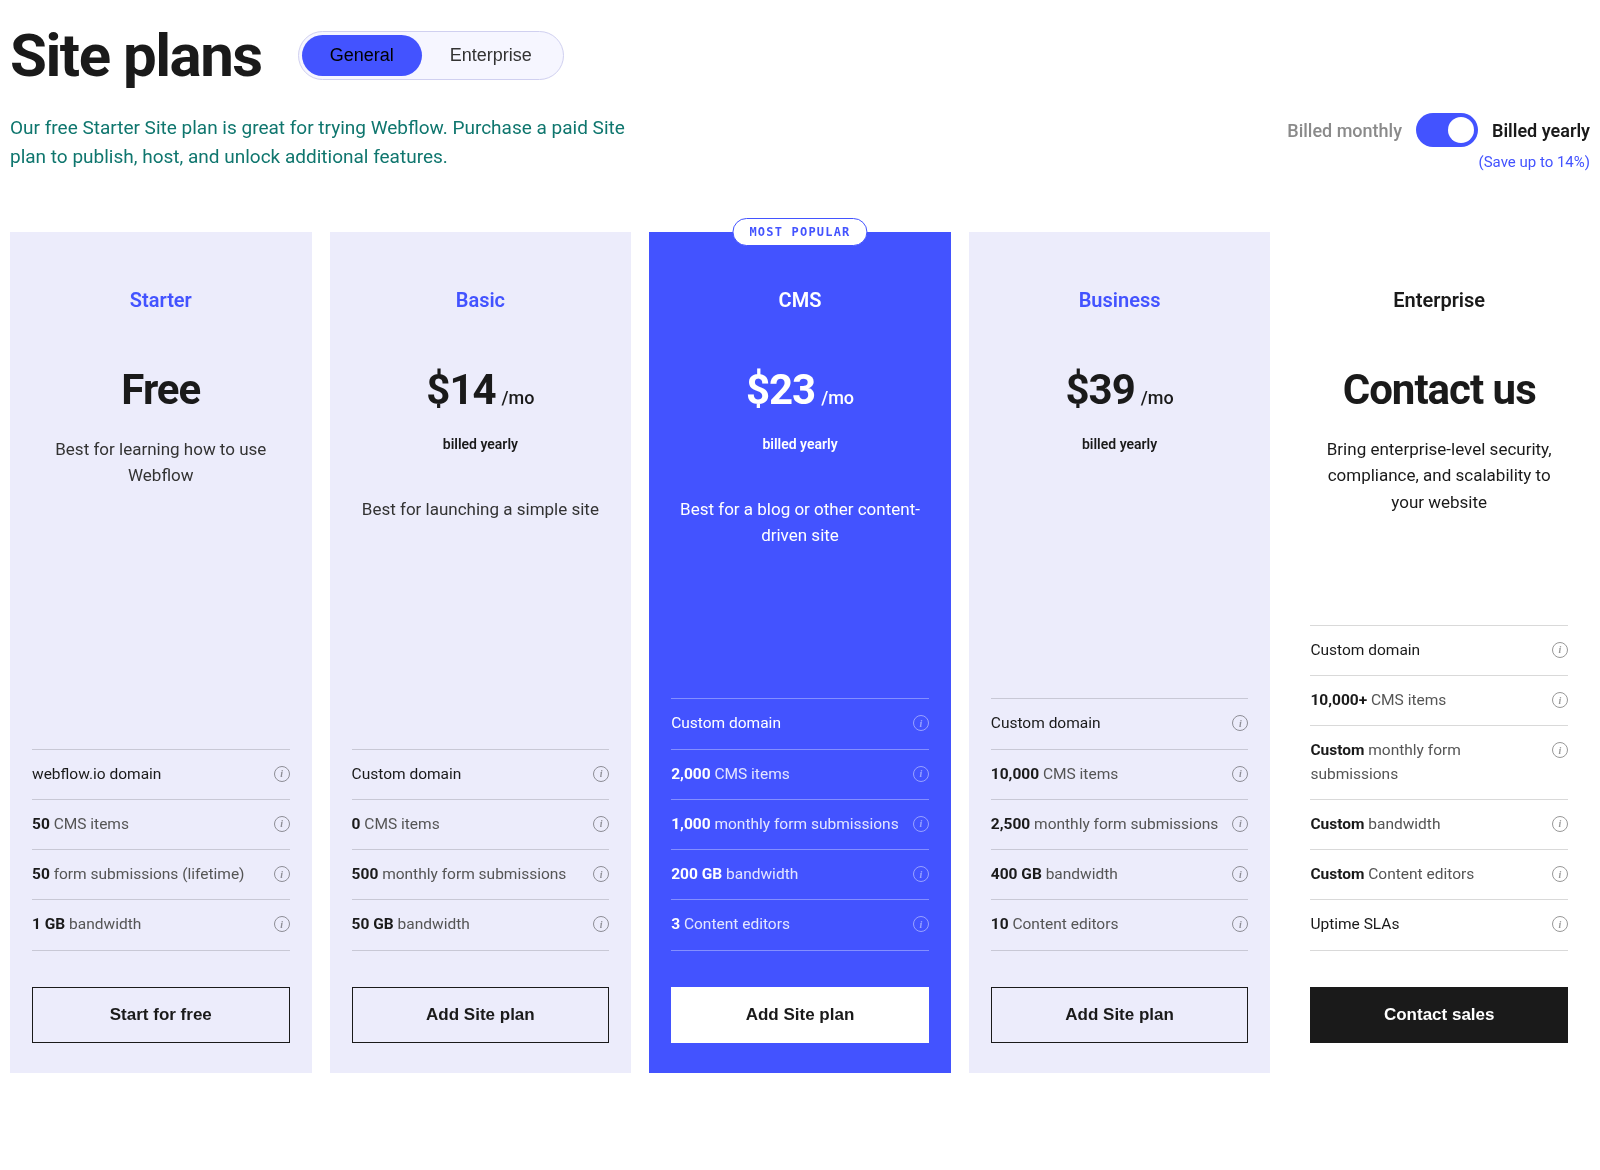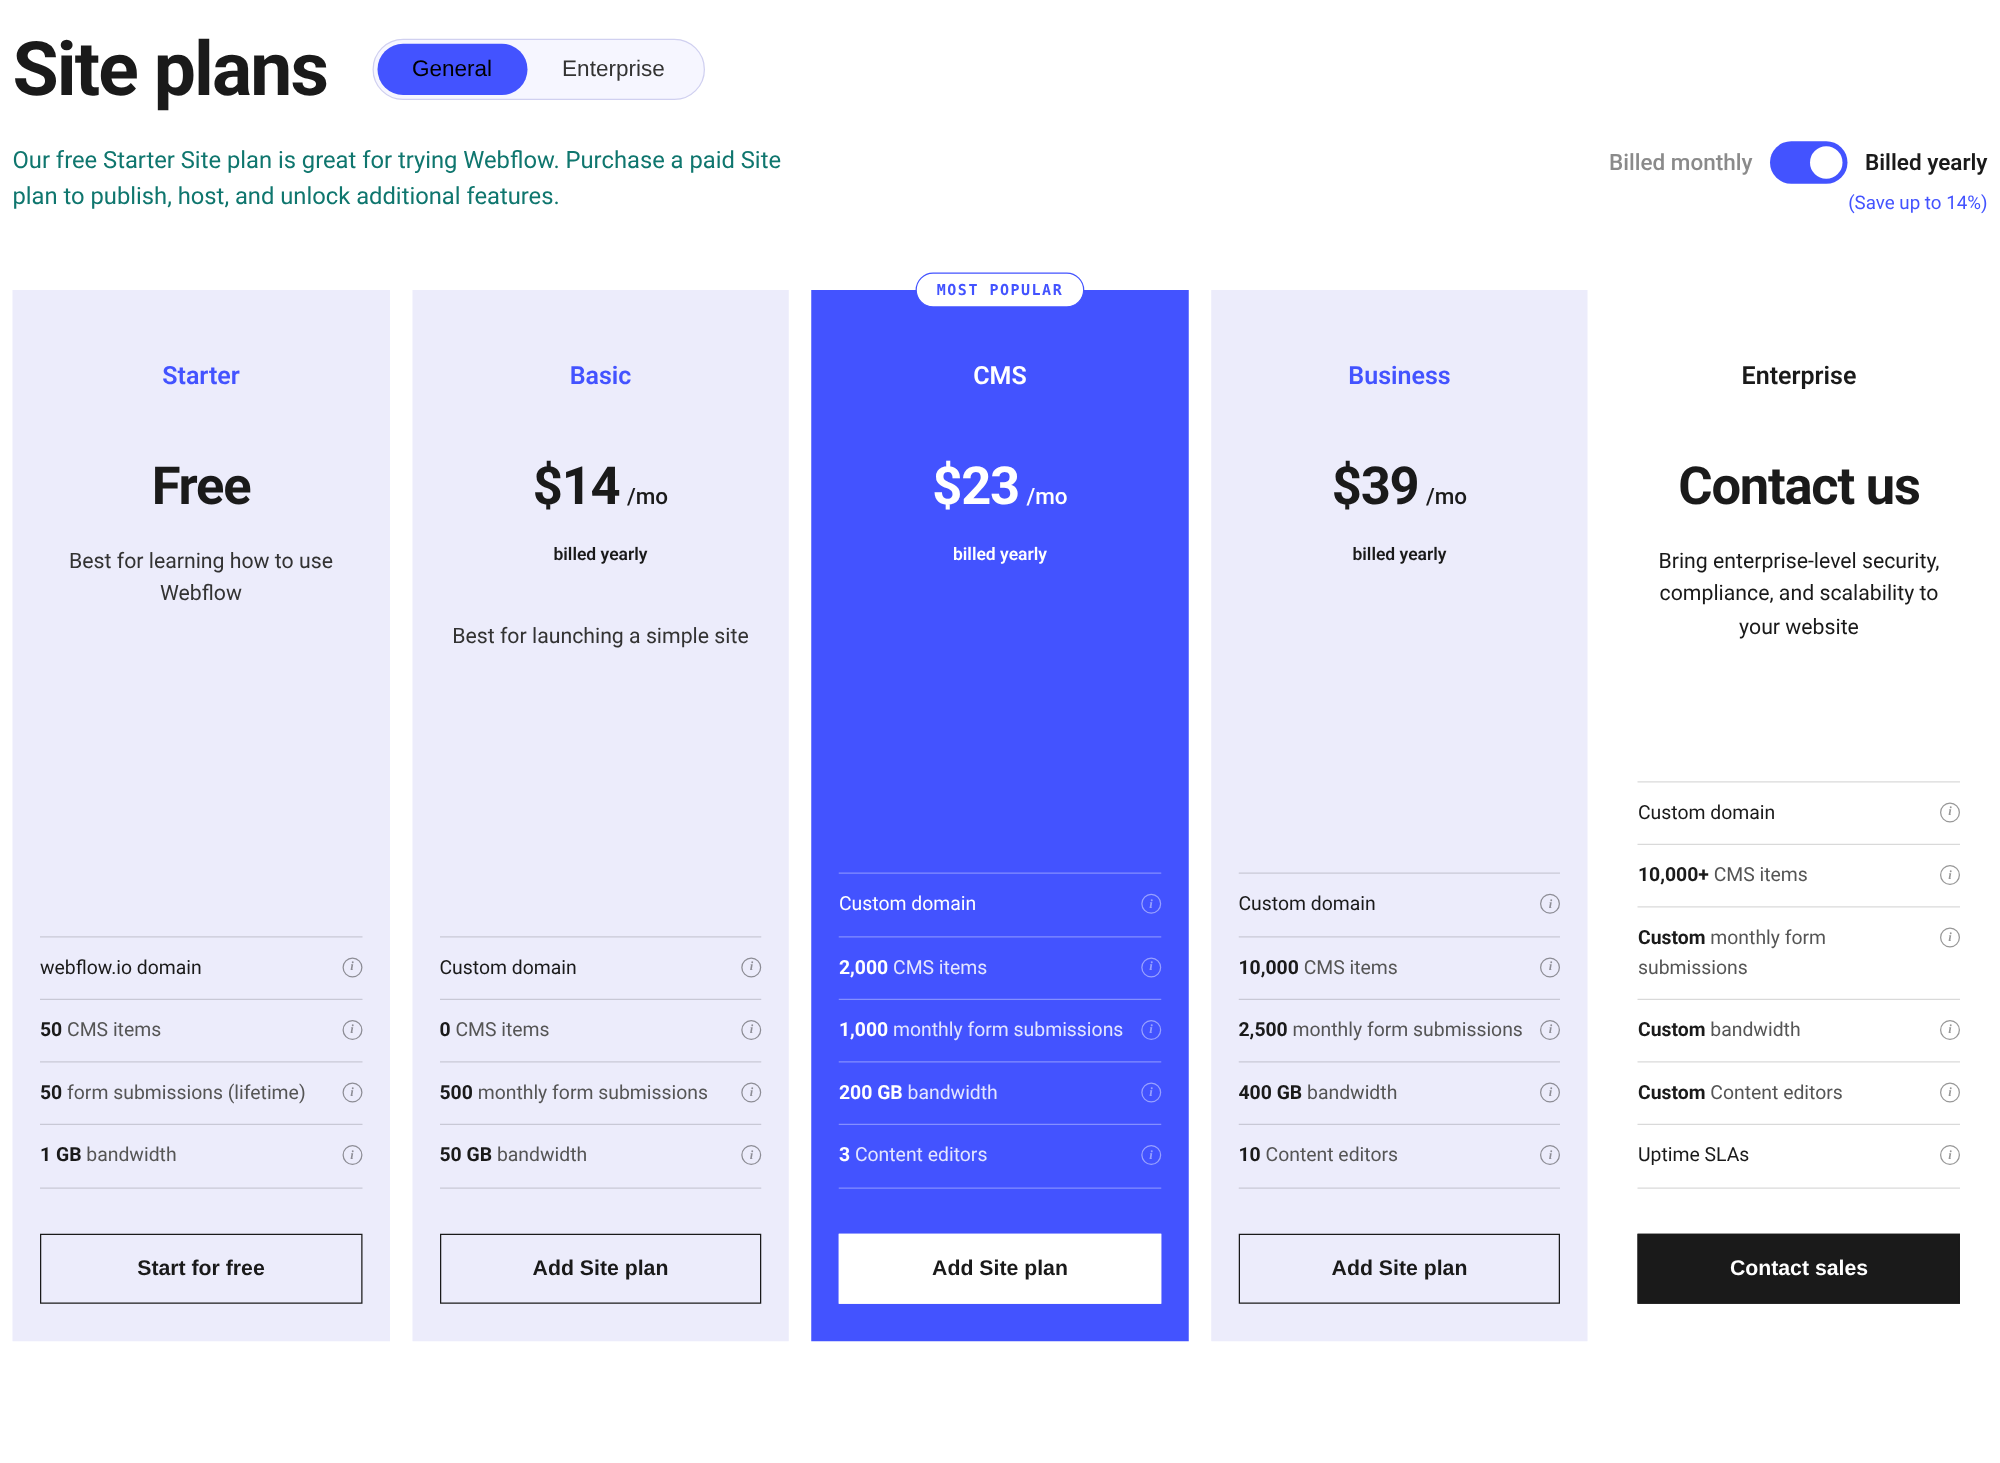--- a/index.html
+++ b/index.html
@@ -285,20 +285,21 @@
       <button class="cta">Add Site plan</button>
     </div>
     <div class="card highlight">
       <div class="badge">MOST POPULAR</div>
       <div class="plan-name">CMS</div>
       <div class="price-wrap">
         <span class="price">$23</span>
         <span class="price-suffix">/mo</span>
       </div>
       <div class="billed-note">billed yearly</div>
+      <div class="plan-desc">Best for a blog or other content-driven site</div>
       <div class="features-spacer"></div>
       <ul class="features">
         <li class="feature">
           <span class="txt"><span class="" style="font-weight: 400;">Custom domain</span></span>
           <span class="info-icon">i</span>
         </li>
         <li class="feature">
           <span class="txt"><span class="b">2,000</span><span class="r"> CMS items</span></span>
           <span class="info-icon">i</span>
         </li>

